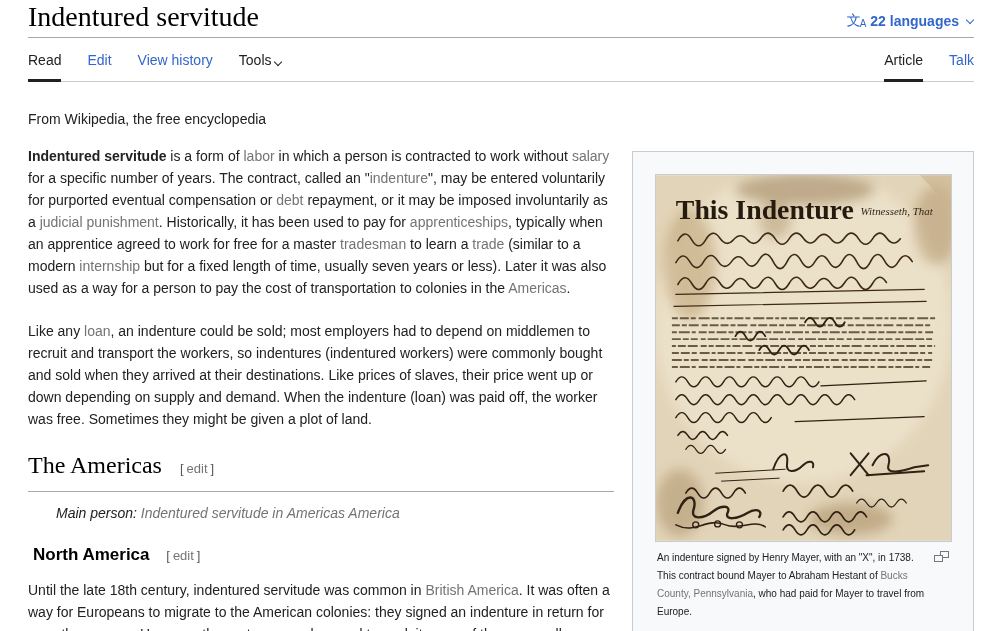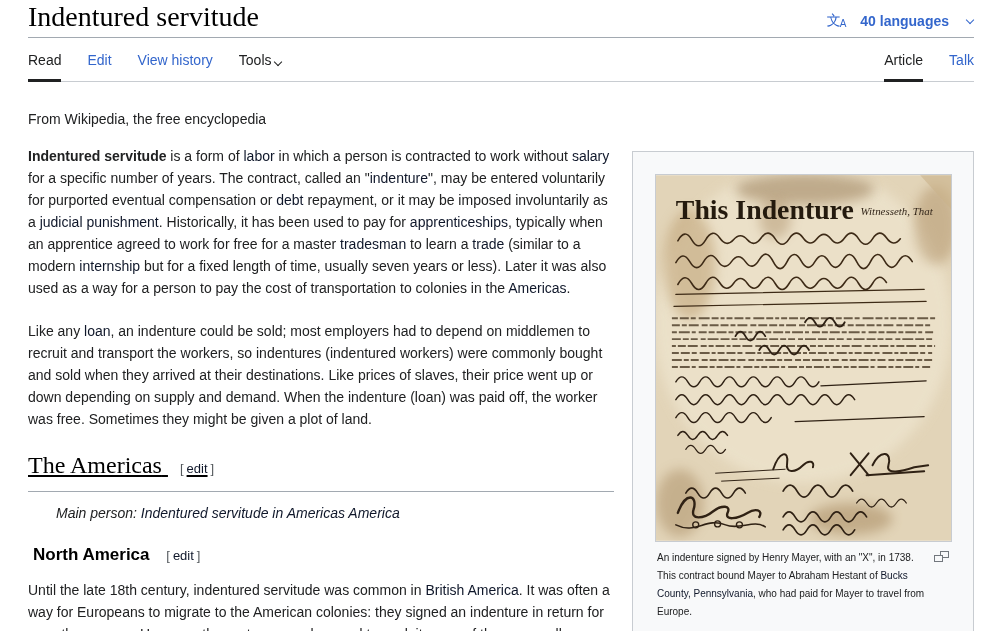--- a/index.html
+++ b/index.html
@@ -9,21 +9,21 @@
     font-family:"Liberation Sans","DejaVu Sans",sans-serif;
     color:#202122; font-size:14px; line-height:22px;
   }
   .page { padding:0 28px; }
 
   
   .title-bar { display:flex; justify-content:space-between; align-items:flex-start;
                border-bottom:1px solid #a2a9b1; padding:2px 0 4px; }
   h1.title { margin:0; font-family:"Liberation Serif","DejaVu Serif",serif;
              font-weight:400; font-size:28px; line-height:30px; color:#000; }
-  .lang-btn { display:flex; align-items:center; gap:15px; color:#3366cc;
+  .lang-btn { display:flex; align-items:center; gap:5px; color:#3366cc;
               font-weight:700; font-size:14px; margin-top:7px; cursor:pointer; }
   .lang-ico { font-weight:400; letter-spacing:-1px; }
   .lang-ico .g1 { font-size:14px; }
   .lang-ico .g2 { font-size:10px; position:relative; top:2px; }
   .chev { display:inline-block; width:6px; height:6px;
           border-right:1.8px solid #3366cc; border-bottom:1.8px solid #3366cc;
           transform:rotate(45deg); margin:-3px 1px 0 3px; }
   .chev.dark { border-color:#202122; }
 
   
@@ -33,26 +33,26 @@
   .tab { display:inline-block; padding:5px 0 8px; margin-bottom:-1px;
          border-bottom:3px solid transparent; color:#3366cc; cursor:pointer; }
   .tab.active { color:#202122; border-bottom-color:#202122; }
   .tab.plain { color:#202122; }
 
   .site-sub { margin-top:26px; }
 
   
   main { margin-top:15px; }
   p.body { margin:0 0 21px; }
-  a.lnk { color:#0f172a; text-decoration:none; cursor:pointer; }
+  a.lnk { color:#737373; text-decoration:none; cursor:pointer; }
   b { font-weight:700; }
 
   h2.sec { font-family:"Liberation Serif","DejaVu Serif",serif; font-weight:400;
            font-size:24px; line-height:28px; color:#000; margin:12px 0 10px;
-           padding-bottom:8px; border-bottom:1px solid #a2a9b1; overflow:hidden;text-decoration:underline; }
+           padding-bottom:8px; border-bottom:1px solid #a2a9b1; overflow:hidden; }
   h3.sec { font-size:17px; font-weight:700; margin:20px 5px 12px; color:#000; }
   .mw-edit { font-family:"Liberation Sans","DejaVu Sans",sans-serif;
              font-size:13px; font-weight:400; margin-left:12px; white-space:nowrap; }
   .mw-edit .bracket { color:#54595d; }
   .mw-edit a { margin:0 3px; }
 
   .note { font-style:italic; margin:0 0 18px 28px; }
 
   
   figure.thumb { float:right; clear:right; width:342px; margin:6px 0 12px 18px;
@@ -68,21 +68,21 @@
 </style>
 </head>
 <body>
 
 <div class="page">
 
   <div class="title-bar">
     <h1 class="title">Indentured servitude</h1>
     <div class="lang-btn">
       <span class="lang-ico"><span class="g1">文</span><span class="g2">A</span></span>
-      <span>40 languages</span>
+      <span>22 languages</span>
       <span class="chev"></span>
     </div>
   </div>
 
   <nav class="tabbar">
     <div class="tabgroup">
       <span class="tab active">Read</span>
       <span class="tab">Edit</span>
       <span class="tab">View history</span>
       <span class="tab plain"><span>Tools</span><span class="chev dark"></span></span>

